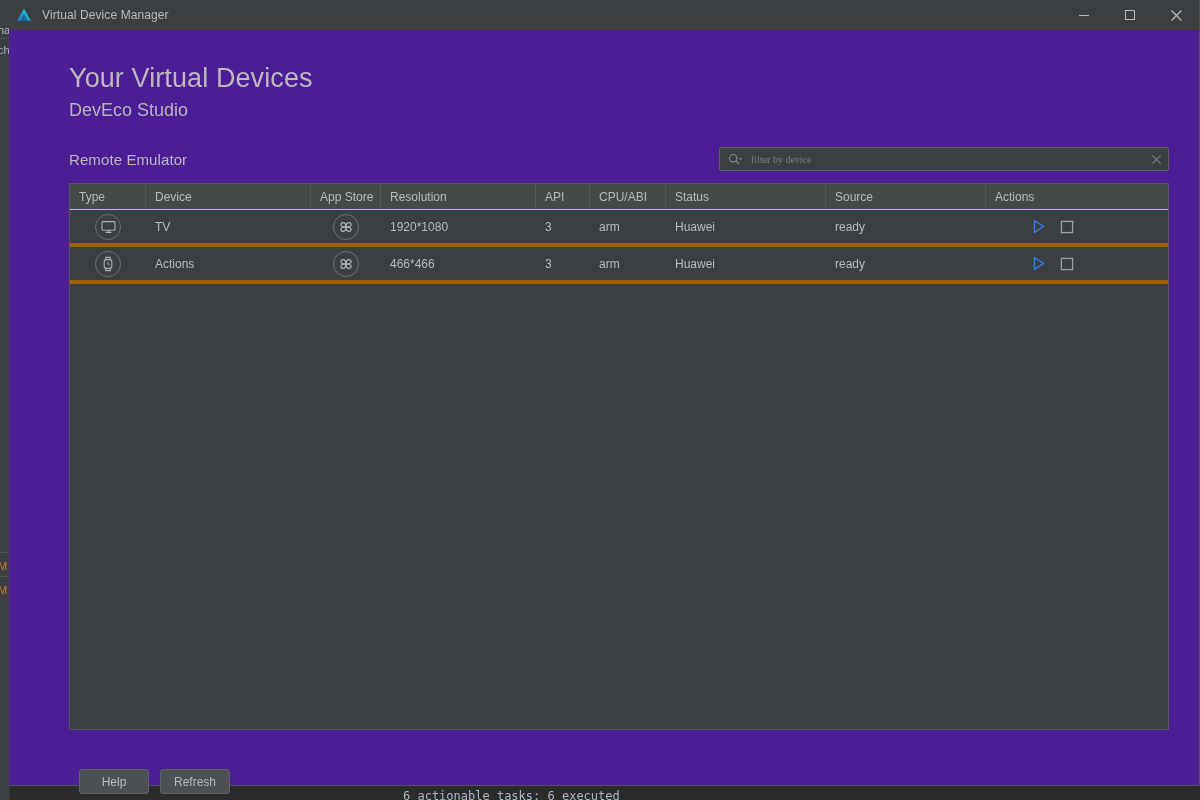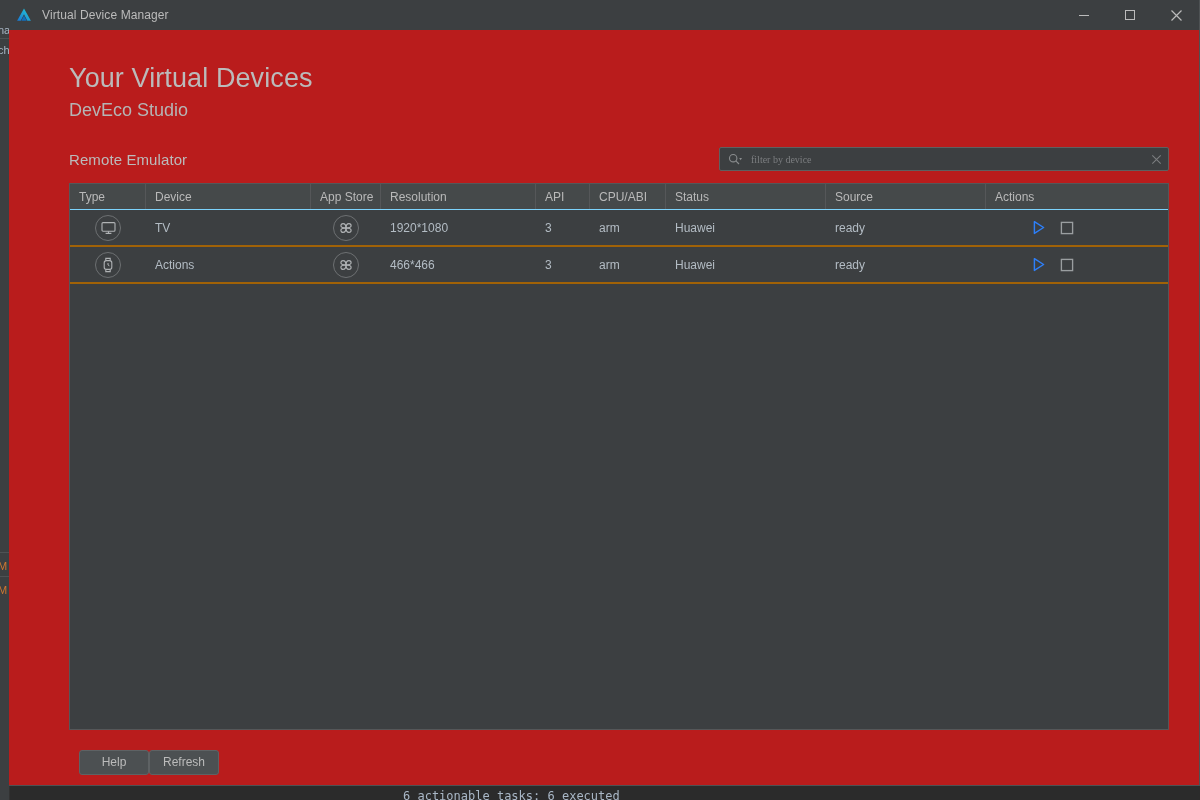--- a/index.html
+++ b/index.html
@@ -68,21 +68,21 @@
     background: #2b2b2b;
   }
 
   
   #dialog {
     position: absolute;
     left: 9px;
     top: 0;
     width: 1191px;
     height: 786px;
-    background: #b91c1c;
+    background: #4c1d95;
     border: 1px solid #4e5254;
     border-left: none;
     border-top: none;
     box-sizing: border-box;
     display: flex;
     flex-direction: column;
   }
 
   
   #titlebar {
@@ -205,21 +205,21 @@
     box-sizing: border-box;
     border-right: 1px solid #555759;
     overflow: hidden;
     white-space: nowrap;
   }
   .hcell:last-child { border-right: none; }
 
   .grow {
     display: flex;
     height: 37px;
-    border-bottom: 2px solid #a16207;
+    border-bottom: 4px solid #a16207;
     box-sizing: border-box;
     background: #3c3f41;
   }
   .cell {
     display: flex;
     align-items: center;
     font-size: 12px;
     color: #b3bcc4;
     padding-left: 9px;
     box-sizing: border-box;
@@ -259,21 +259,22 @@
     display: flex;
     align-items: center;
     justify-content: center;
     cursor: default;
   }
 
   
   #footer {
     height: 64px;
     display: flex;
-    align-items: center;
+    align-items: flex-end;
+    gap: 11px;
     padding-left: 10px;
   }
   .btn {
     min-width: 70px;
     height: 25px;
     background: #4c5052;
     border: 1px solid #5e6264;
     border-radius: 3px;
     color: #bbbbbb;
     font-size: 12px;

